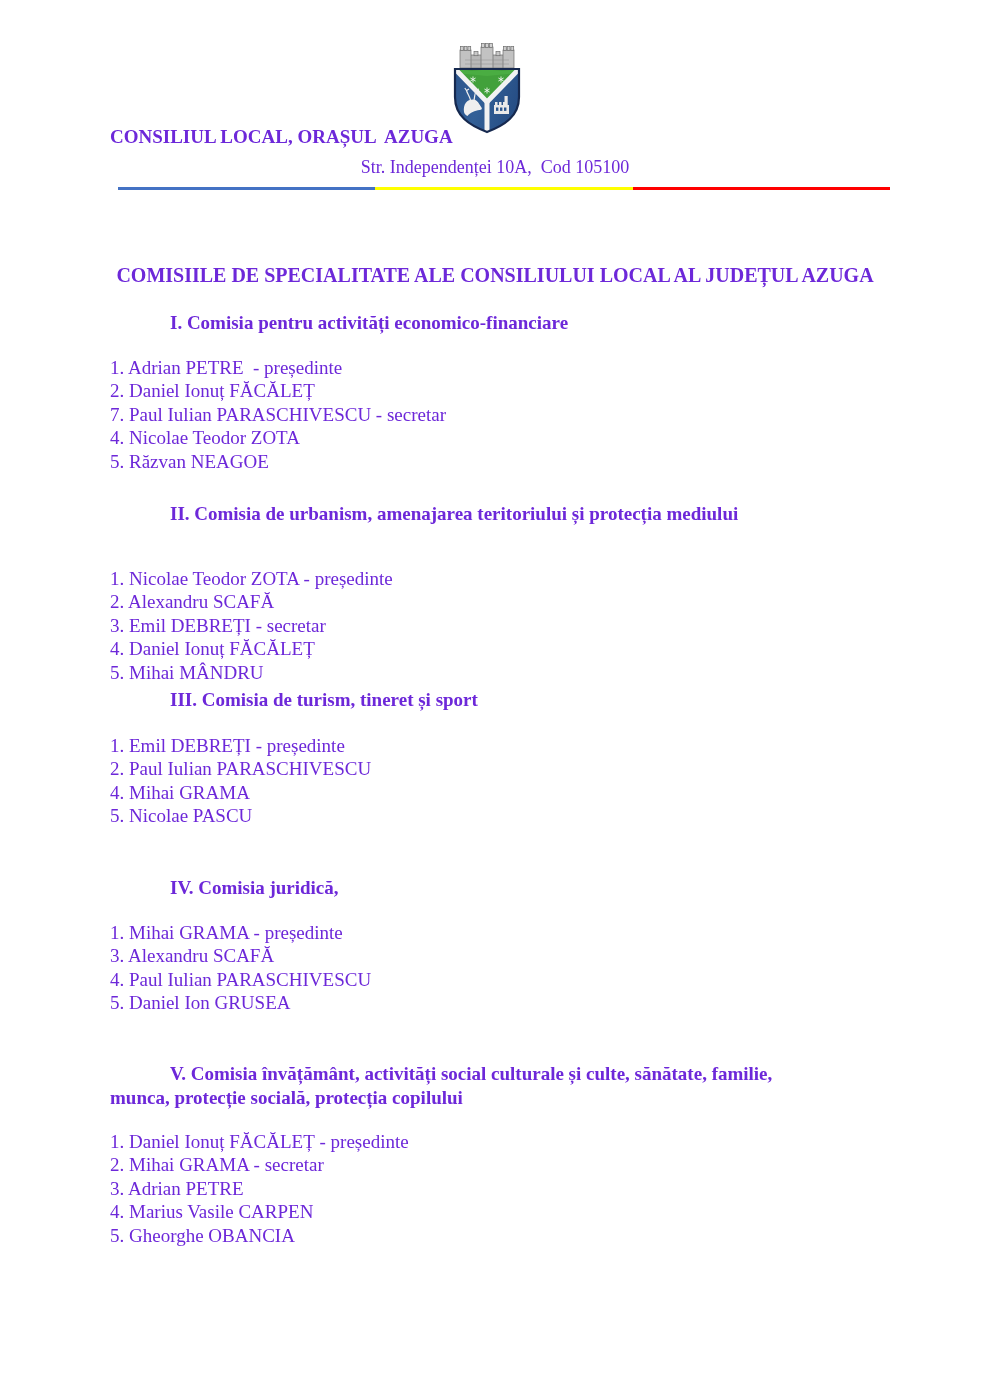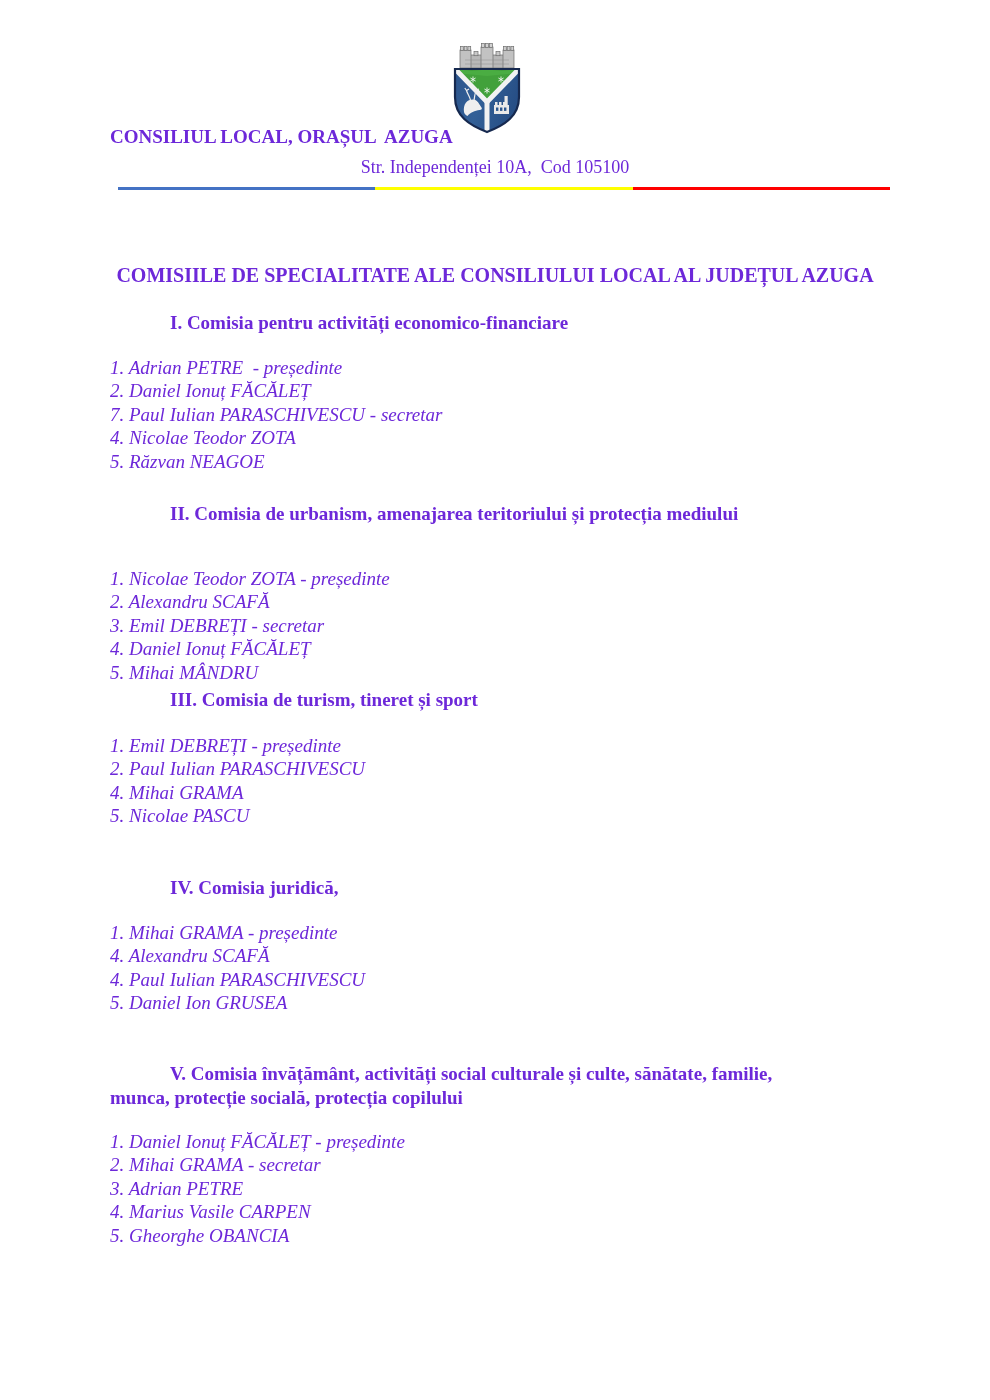--- a/index.html
+++ b/index.html
@@ -18,21 +18,21 @@
   .seg-yellow { background:#FFFF00; }
   .seg-red    { background:#FF0000; }
   .doc-title { position:absolute; left:0; top:264px; width:990px; text-align:center; font-weight:700; font-size:20px; }
   .section-heading {
     position:absolute; left:170px; font-weight:700; font-size:19px; line-height:23.5px; white-space:pre;
   }
   .section-heading.wide { left:110px; width:782px; white-space:normal; }
   .hline { line-height:23.5px; white-space:pre; }
   .hline-indent { padding-left:60px; }
   .member-list { position:absolute; left:110px; font-size:19px; }
-  .member { line-height:23.4px; white-space:pre;font-style:italic; }
+  .member { line-height:23.4px; white-space:pre; }
 </style>
 </head>
 <body>
 
 <div class="page">
 
   <svg class="coa" viewBox="0 0 70 92" aria-hidden="true">
     <defs>
       <linearGradient id="sg" x1="0" y1="0" x2="1" y2="0.35">
         <stop offset="0" stop-color="#2c558d"></stop>
@@ -134,21 +134,21 @@
   <div class="member-list" style="top:734px">
     <div class="member">1. Emil DEBREȚI - președinte</div>
     <div class="member">2. Paul Iulian PARASCHIVESCU</div>
     <div class="member">4. Mihai GRAMA</div>
     <div class="member">5. Nicolae PASCU</div>
   </div>
 
   <div class="section-heading" style="top:876px">IV. Comisia juridică,</div>
   <div class="member-list" style="top:921px">
     <div class="member">1. Mihai GRAMA - președinte</div>
-    <div class="member">4. Alexandru SCAFĂ</div>
+    <div class="member">3. Alexandru SCAFĂ</div>
     <div class="member">4. Paul Iulian PARASCHIVESCU</div>
     <div class="member">5. Daniel Ion GRUSEA</div>
   </div>
 
   <div class="section-heading wide" style="top:1062px">
     <div class="hline hline-indent">V. Comisia învățământ, activități social culturale și culte, sănătate, familie,</div>
     <div class="hline">munca, protecție socială, protecția copilului</div>
   </div>
   <div class="member-list" style="top:1130px">
     <div class="member">1. Daniel Ionuț FĂCĂLEȚ - președinte</div>

